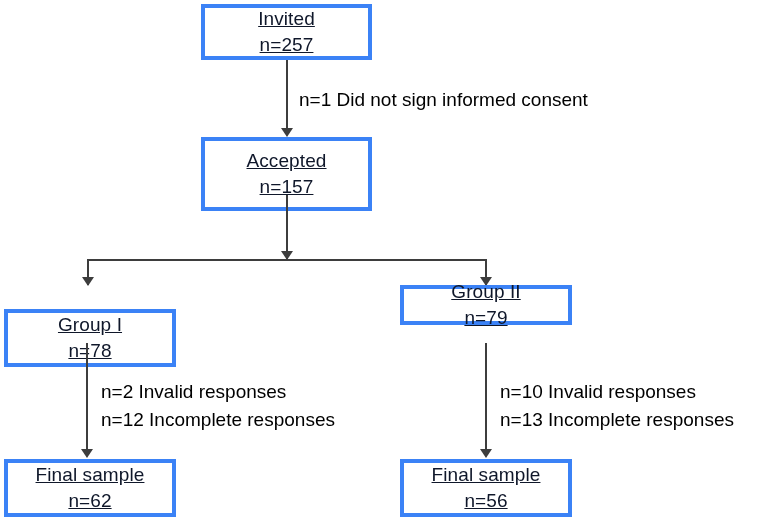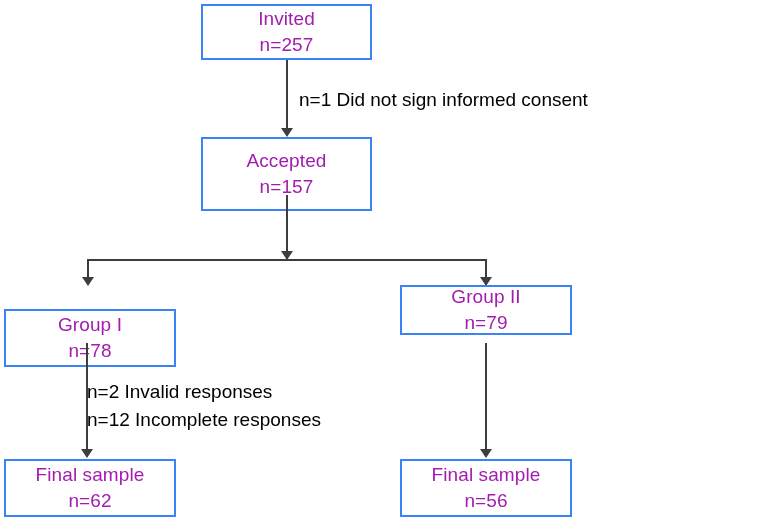--- a/index.html
+++ b/index.html
@@ -13,30 +13,31 @@
   #flow-root {
     position: relative;
     width: 768px;
     height: 521px;
     background: #ffffff;
     overflow: hidden;
   }
   .node-box {
     position: absolute;
     box-sizing: border-box;
-    border: 2px solid #3b82f6;
+    border: 4px solid #3b82f6;
     background: #ffffff;
     display: flex;
     flex-direction: column;
     align-items: center;
     justify-content: center;
-    color: #a21caf;
+    color: #0f172a;
     font-size: 19px;
     line-height: 1.35;
     letter-spacing: 0.1px;
+    text-decoration: underline;
   }
   .node-line {
     display: block;
     white-space: nowrap;
   }
   .edge-v {
     position: absolute;
     width: 2px;
     background: #3d3d3d;
   }
@@ -95,36 +96,40 @@
   <div class="arrowhead" style="left:82px; top:277px;"></div>
 
   <div class="edge-v" style="left:485px; top:259px; height:26px;"></div>
   <div class="arrowhead" style="left:480px; top:277px;"></div>
 
   <div class="node-box" style="left:4px; top:285px; width:172px; height:58px;margin-top:24px;">
     <span class="node-line">Group I</span>
     <span class="node-line">n=78</span>
   </div>
 
-  <div class="node-box" style="left:400px; top:285px; width:172px; height:50px;">
+  <div class="node-box" style="left:400px; top:285px; width:172px; height:40px;">
     <span class="node-line">Group II</span>
     <span class="node-line">n=79</span>
   </div>
 
   <div class="edge-v" style="left:86px; top:343px; height:108px;"></div>
   <div class="arrowhead" style="left:81px; top:449px;"></div>
 
-  <div class="annot" style="left:87px; top:378px;">
+  <div class="annot" style="left:101px; top:378px;">
     <span class="annot-line">n=2 Invalid responses</span>
     <span class="annot-line">n=12 Incomplete responses</span>
   </div>
 
   <div class="edge-v" style="left:485px; top:343px; height:108px;"></div>
   <div class="arrowhead" style="left:480px; top:449px;"></div>
 
+  <div class="annot" style="left:500px; top:378px;">
+    <span class="annot-line">n=10 Invalid responses</span>
+    <span class="annot-line">n=13 Incomplete responses</span>
+  </div>
 
   <div class="node-box" style="left:4px; top:459px; width:172px; height:58px;">
     <span class="node-line">Final sample</span>
     <span class="node-line">n=62</span>
   </div>
 
   <div class="node-box" style="left:400px; top:459px; width:172px; height:58px;">
     <span class="node-line">Final sample</span>
     <span class="node-line">n=56</span>
   </div>

